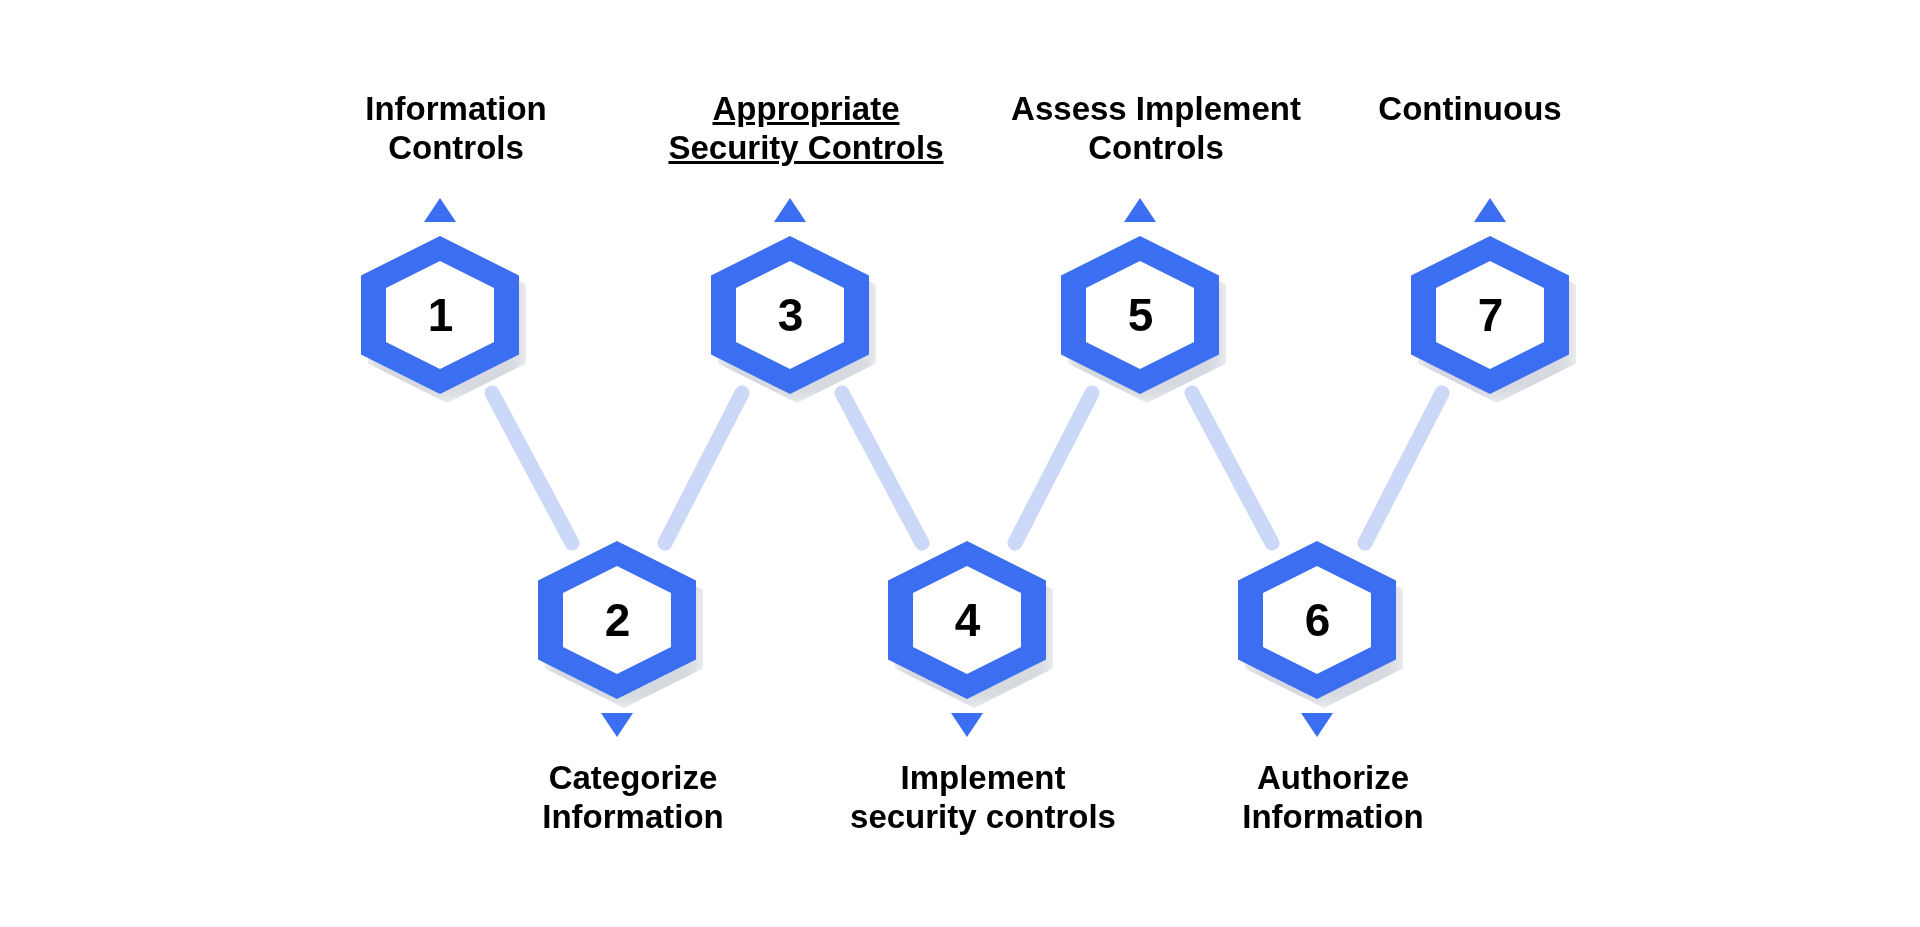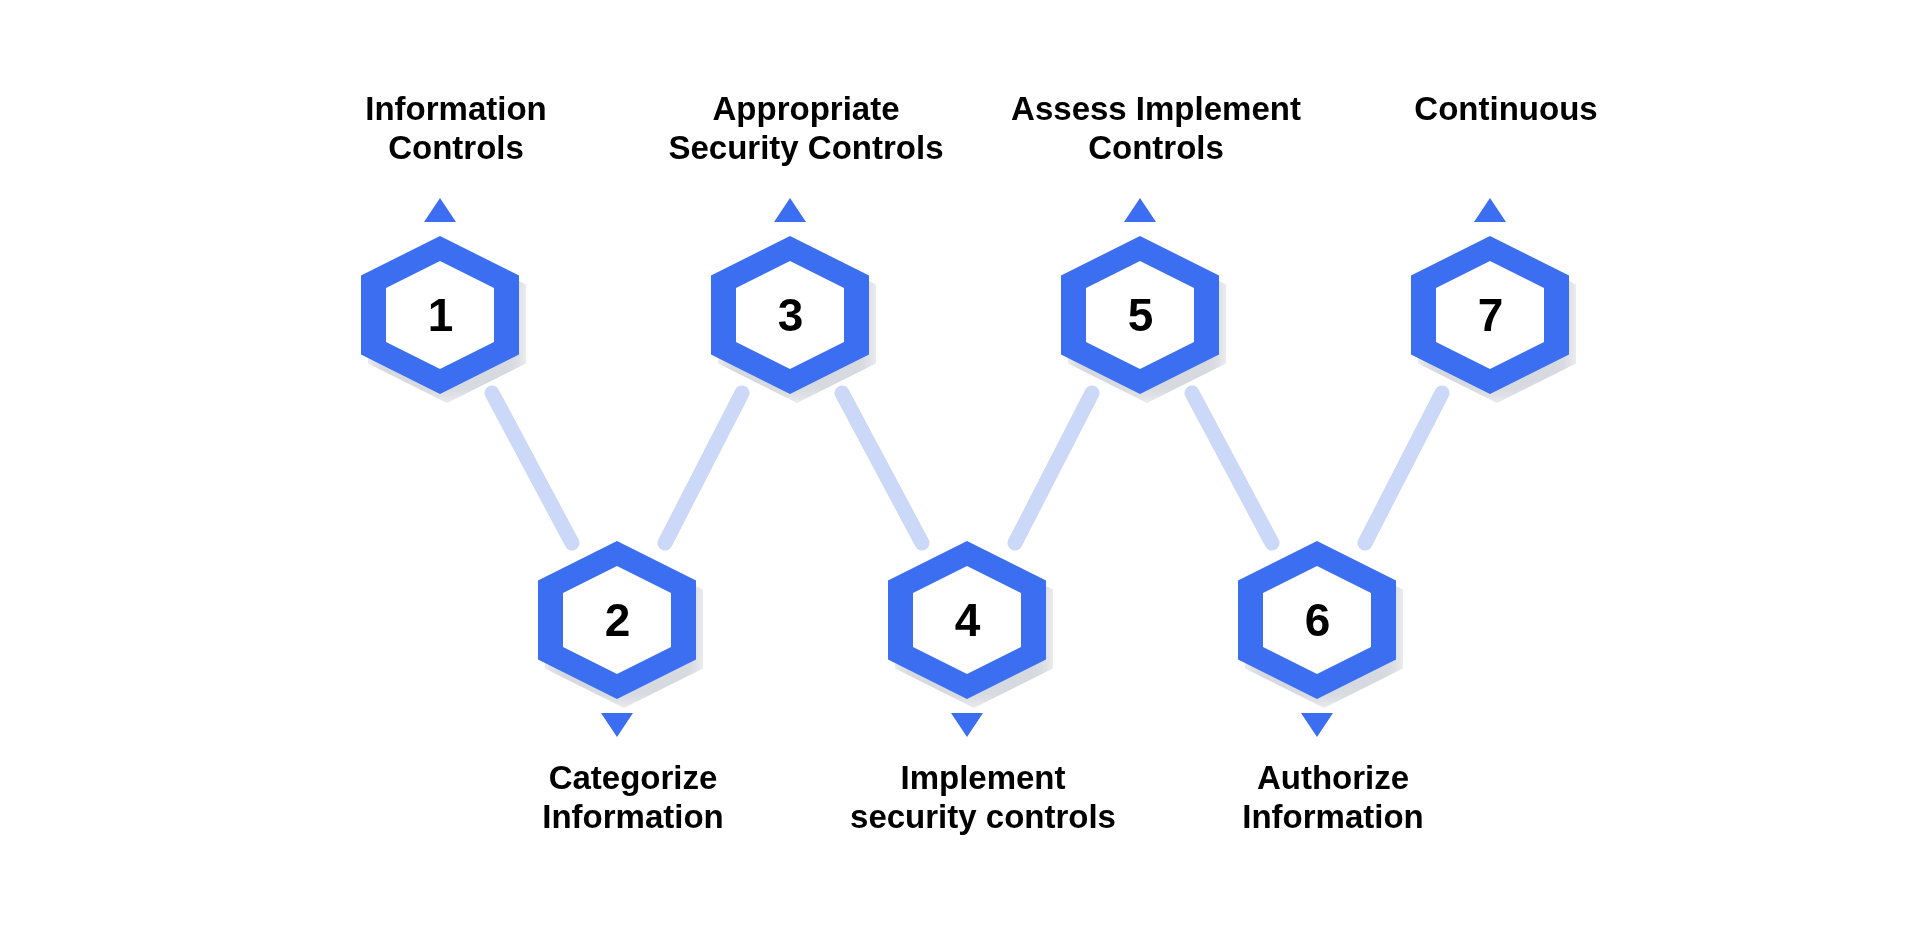--- a/index.html
+++ b/index.html
@@ -128,21 +128,21 @@
       <div class="arrow down" style="left: 617px; top: 713px; border-top-color: rgb(59, 110, 240);"></div>
       <div class="label" style="left: 617px; top: 759px;"><span class="l1">Categorize</span><span class="l2">Information</span></div>
       <div class="node" style="left: 790px; top: 315px;">
         <div class="hex-shadow"></div>
         <div class="hex-outer" style="background: rgb(59, 110, 240);"></div>
         <div class="hex-inner" style="background: rgb(255, 255, 255);">
           <span class="hex-num">3</span>
         </div>
       </div>
       <div class="arrow up" style="left: 790px; top: 198px; border-bottom-color: rgb(59, 110, 240);"></div>
-      <div class="label" style="left: 790px; top: 90px;"><span class="l1">Appropriate</span><span class="l2">Security Controls</span></div>
+      <div class="label" style="left: 790px; top: 90px; text-decoration: underline;"><span class="l1">Appropriate</span><span class="l2">Security Controls</span></div>
       <div class="node" style="left: 967px; top: 620px;">
         <div class="hex-shadow"></div>
         <div class="hex-outer" style="background: rgb(59, 110, 240);"></div>
         <div class="hex-inner" style="background: rgb(255, 255, 255);">
           <span class="hex-num">4</span>
         </div>
       </div>
       <div class="arrow down" style="left: 967px; top: 713px; border-top-color: rgb(59, 110, 240);"></div>
       <div class="label" style="left: 967px; top: 759px;"><span class="l1">Implement</span><span class="l2">security controls</span></div>
       <div class="node" style="left: 1140px; top: 315px;">
@@ -164,16 +164,16 @@
       <div class="arrow down" style="left: 1317px; top: 713px; border-top-color: rgb(59, 110, 240);"></div>
       <div class="label" style="left: 1317px; top: 759px;"><span class="l1">Authorize</span><span class="l2">Information</span></div>
       <div class="node" style="left: 1490px; top: 315px;">
         <div class="hex-shadow"></div>
         <div class="hex-outer" style="background: rgb(59, 110, 240);"></div>
         <div class="hex-inner" style="background: rgb(255, 255, 255);">
           <span class="hex-num">7</span>
         </div>
       </div>
       <div class="arrow up" style="left: 1490px; top: 198px; border-bottom-color: rgb(59, 110, 240);"></div>
-      <div class="label" style="left: 1490px; top: 90px;"><span class="l1">Continuous</span></div>
+      <div class="label" style="left: 1454px; top: 90px;"><span class="l1">Continuous</span></div>
     </div>
 
 </div>
 
 </body></html>

